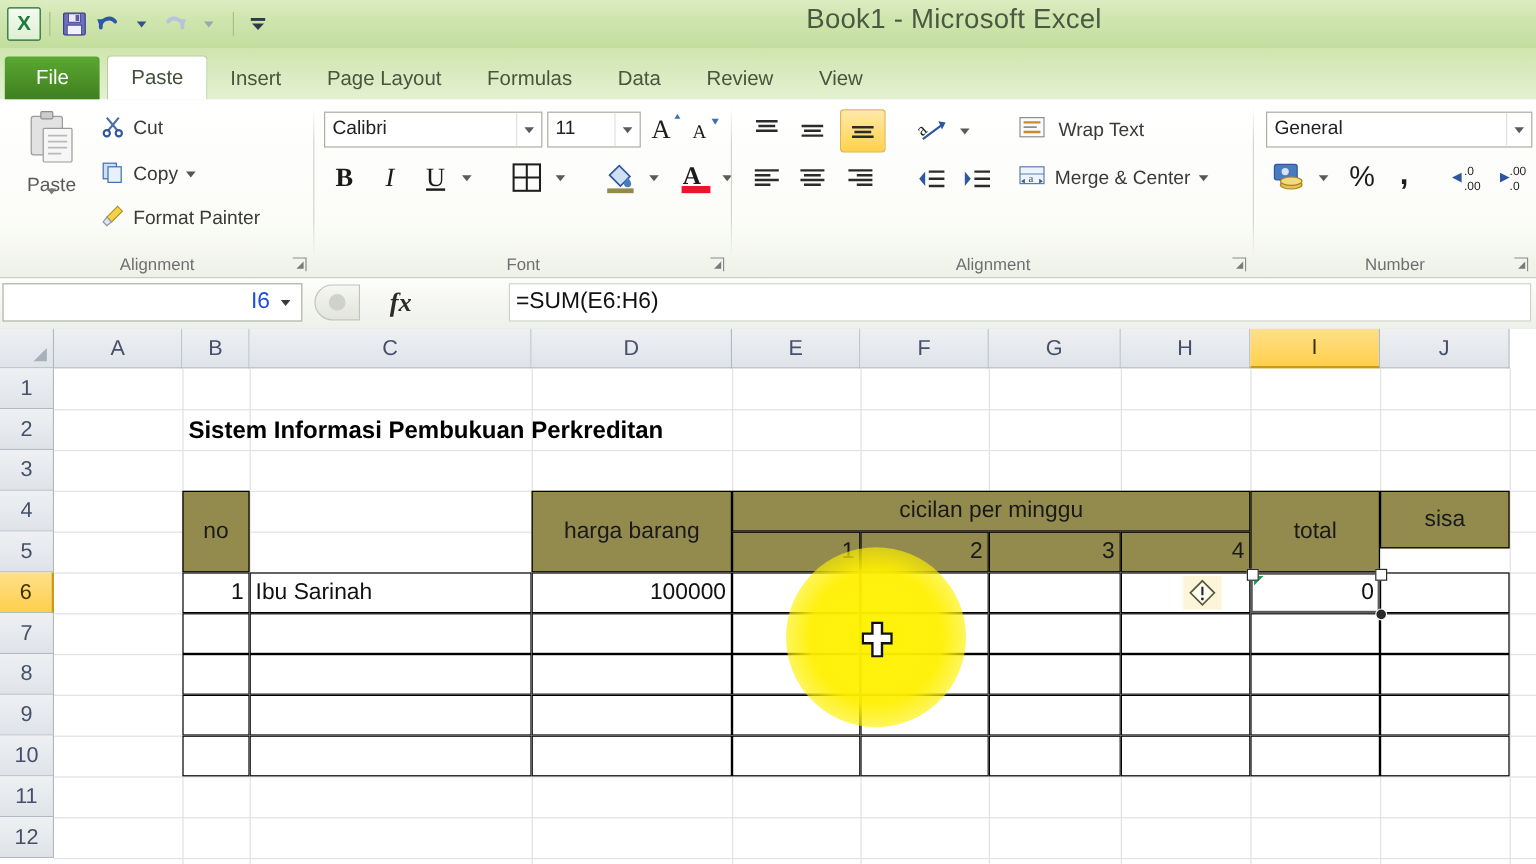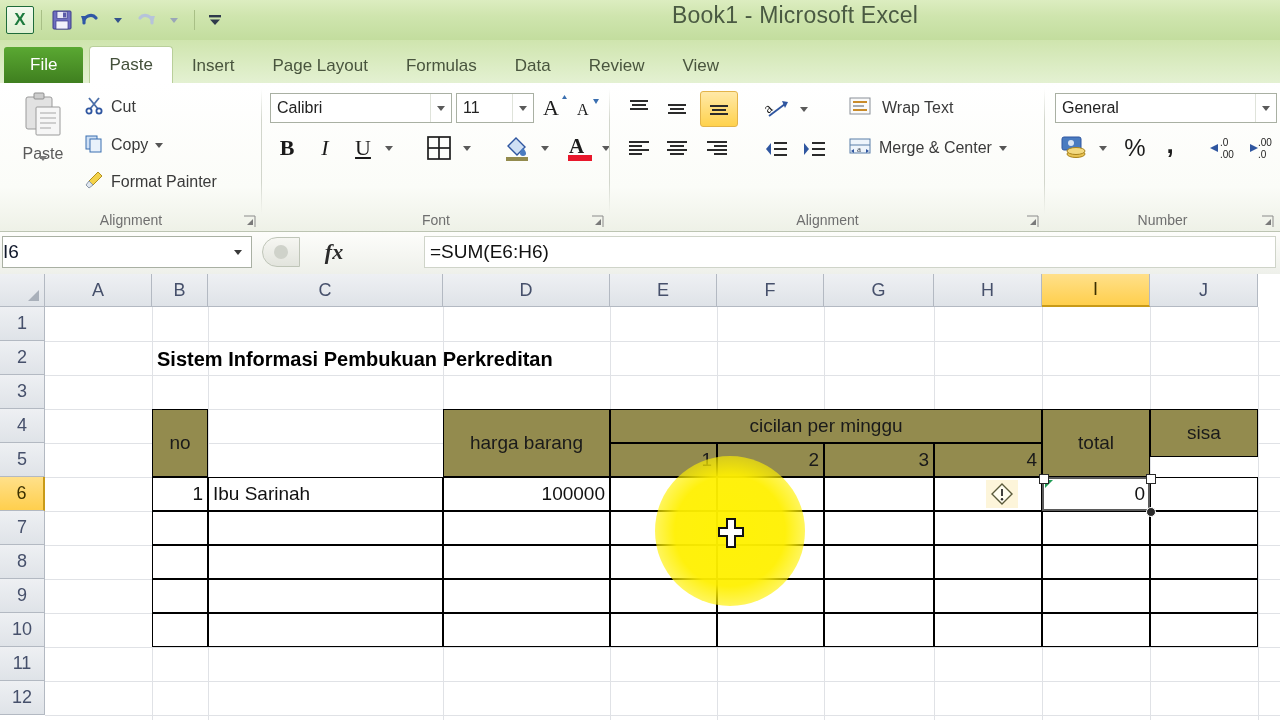--- a/index.html
+++ b/index.html
@@ -107,21 +107,21 @@
   .fbar{
     position:absolute;left:0;top:232px;width:1280px;height:42px;
     background:linear-gradient(to bottom,#fdfdfb,#eef0ea);
     border-bottom:1px solid #b9c0b2;
   }
   .namebox{
     position:absolute;left:2px;top:4px;width:250px;height:32px;
     background:#fff;border:1px solid #a9b0a3;
     display:flex;align-items:center;box-sizing:border-box;
   }
-  .namebox .nval{flex:1;text-align:left;font-size:19px;color:#0f172a;}
+  .namebox .nval{flex:1;text-align:right;font-size:19px;color:#1d4ed8;}
   .namebox .nbtn{width:26px;height:100%;display:flex;align-items:center;justify-content:center;cursor:pointer;}
   .fx-group{position:absolute;left:262px;top:4px;height:32px;display:flex;align-items:center;gap:0;}
   .fx-round{
     width:38px;height:30px;border-radius:16px 0 0 16px;
     background:linear-gradient(to bottom,#f6f6f2,#e2e4dd);
     border:1px solid #bfc5b8;box-sizing:border-box;
     display:flex;align-items:center;justify-content:center;
   }
   .fx-dot{width:14px;height:14px;border-radius:50%;background:#cfd2ca;}
   .fx-sym{

